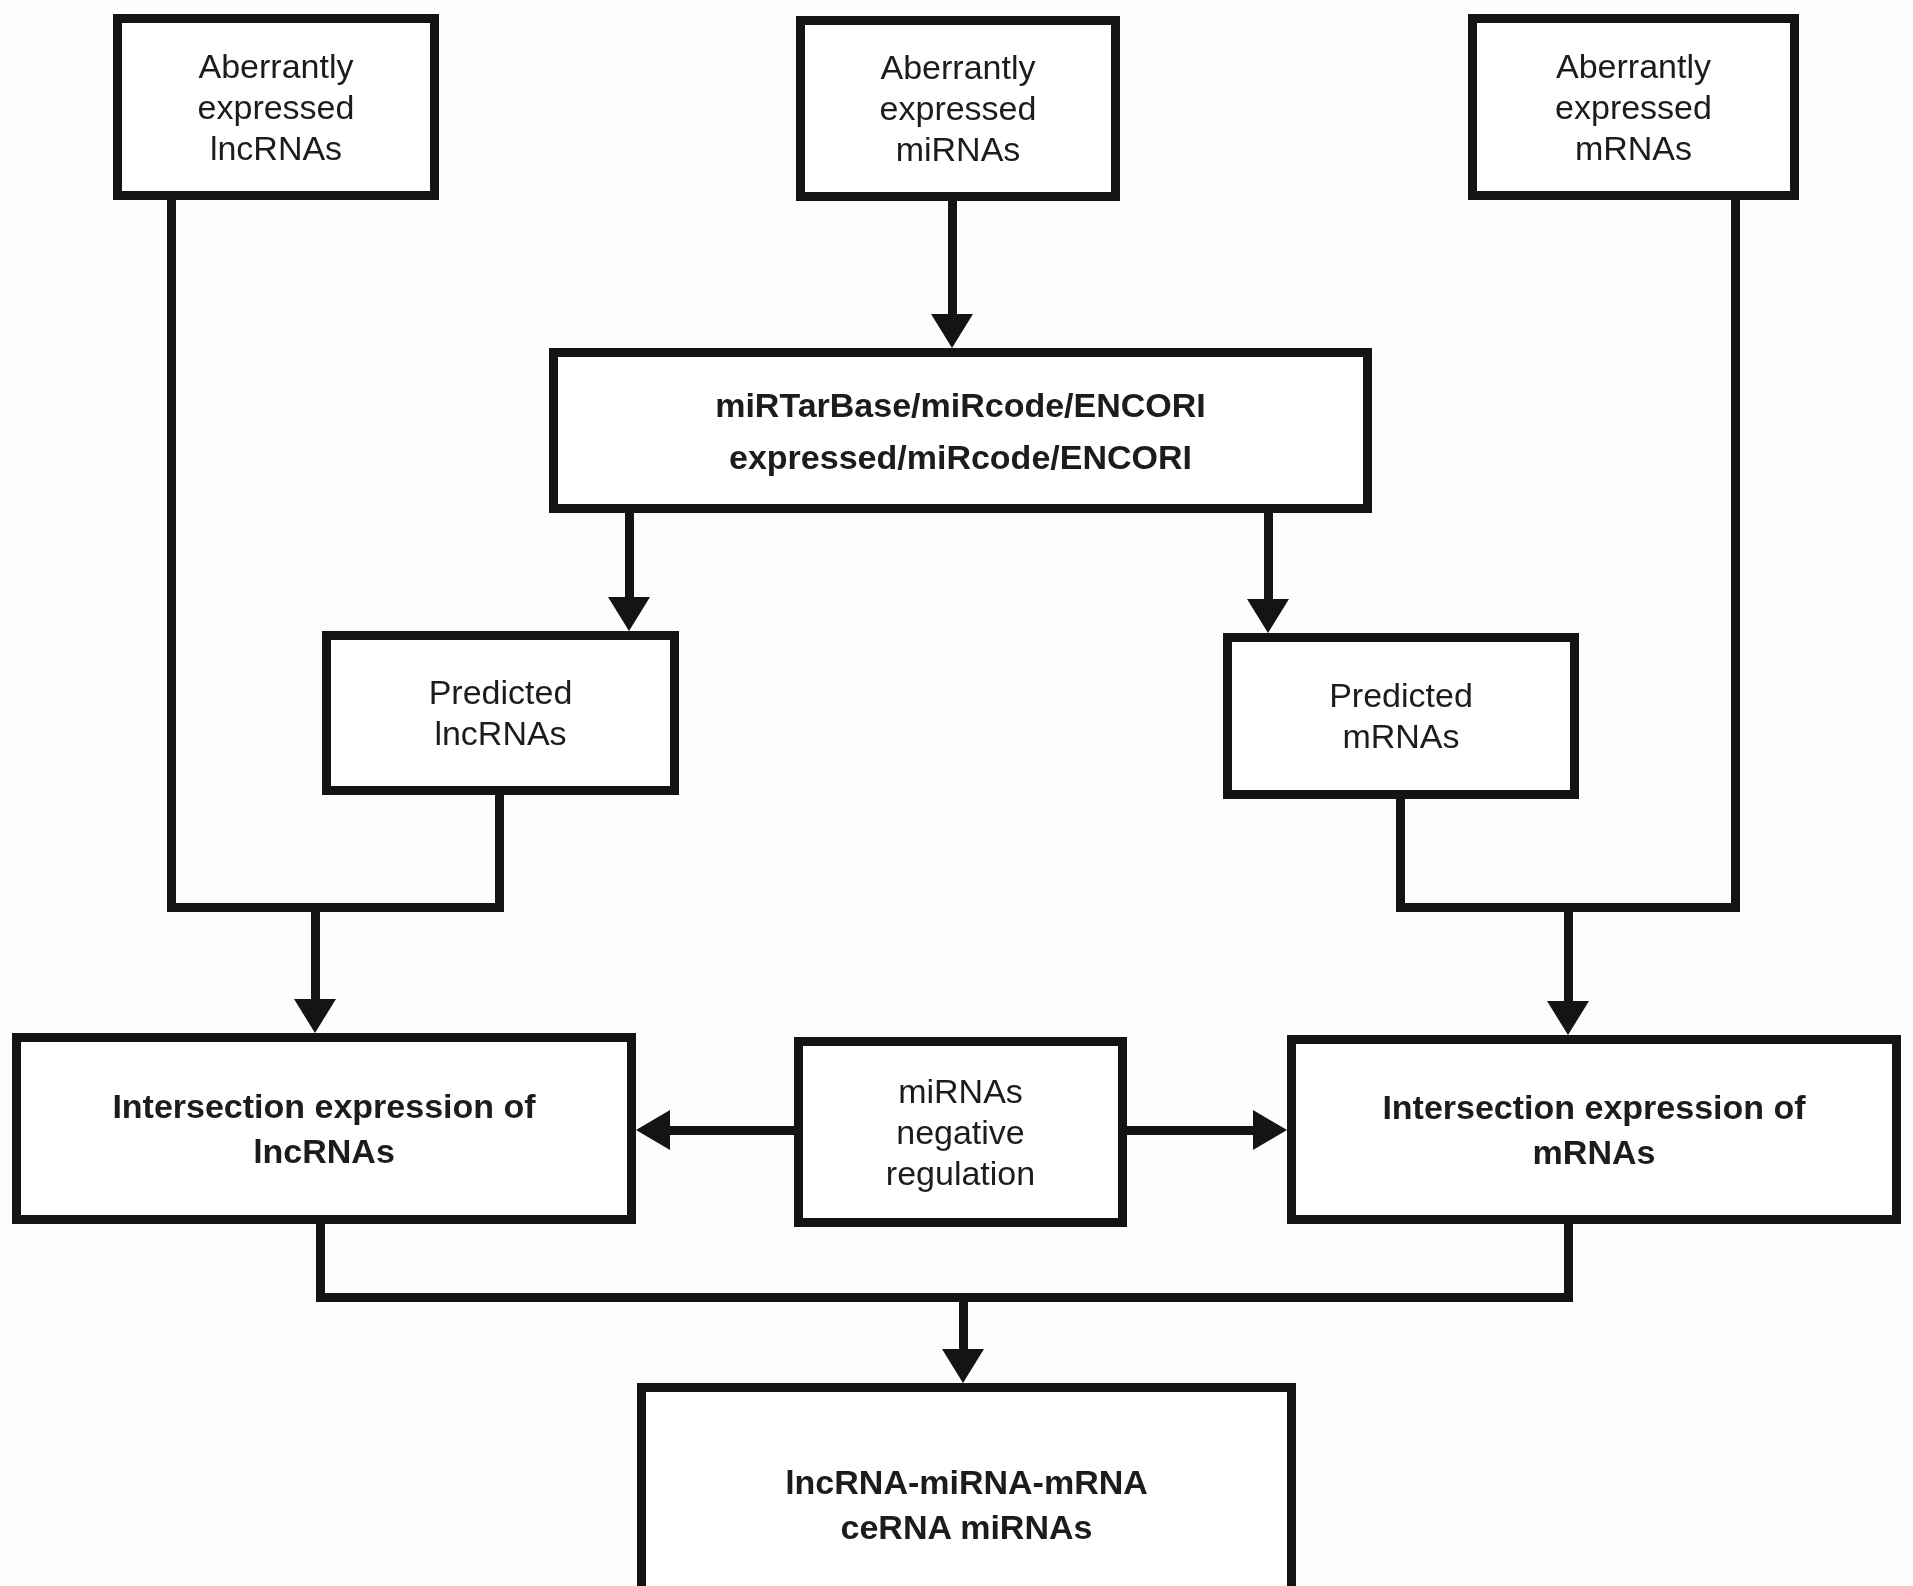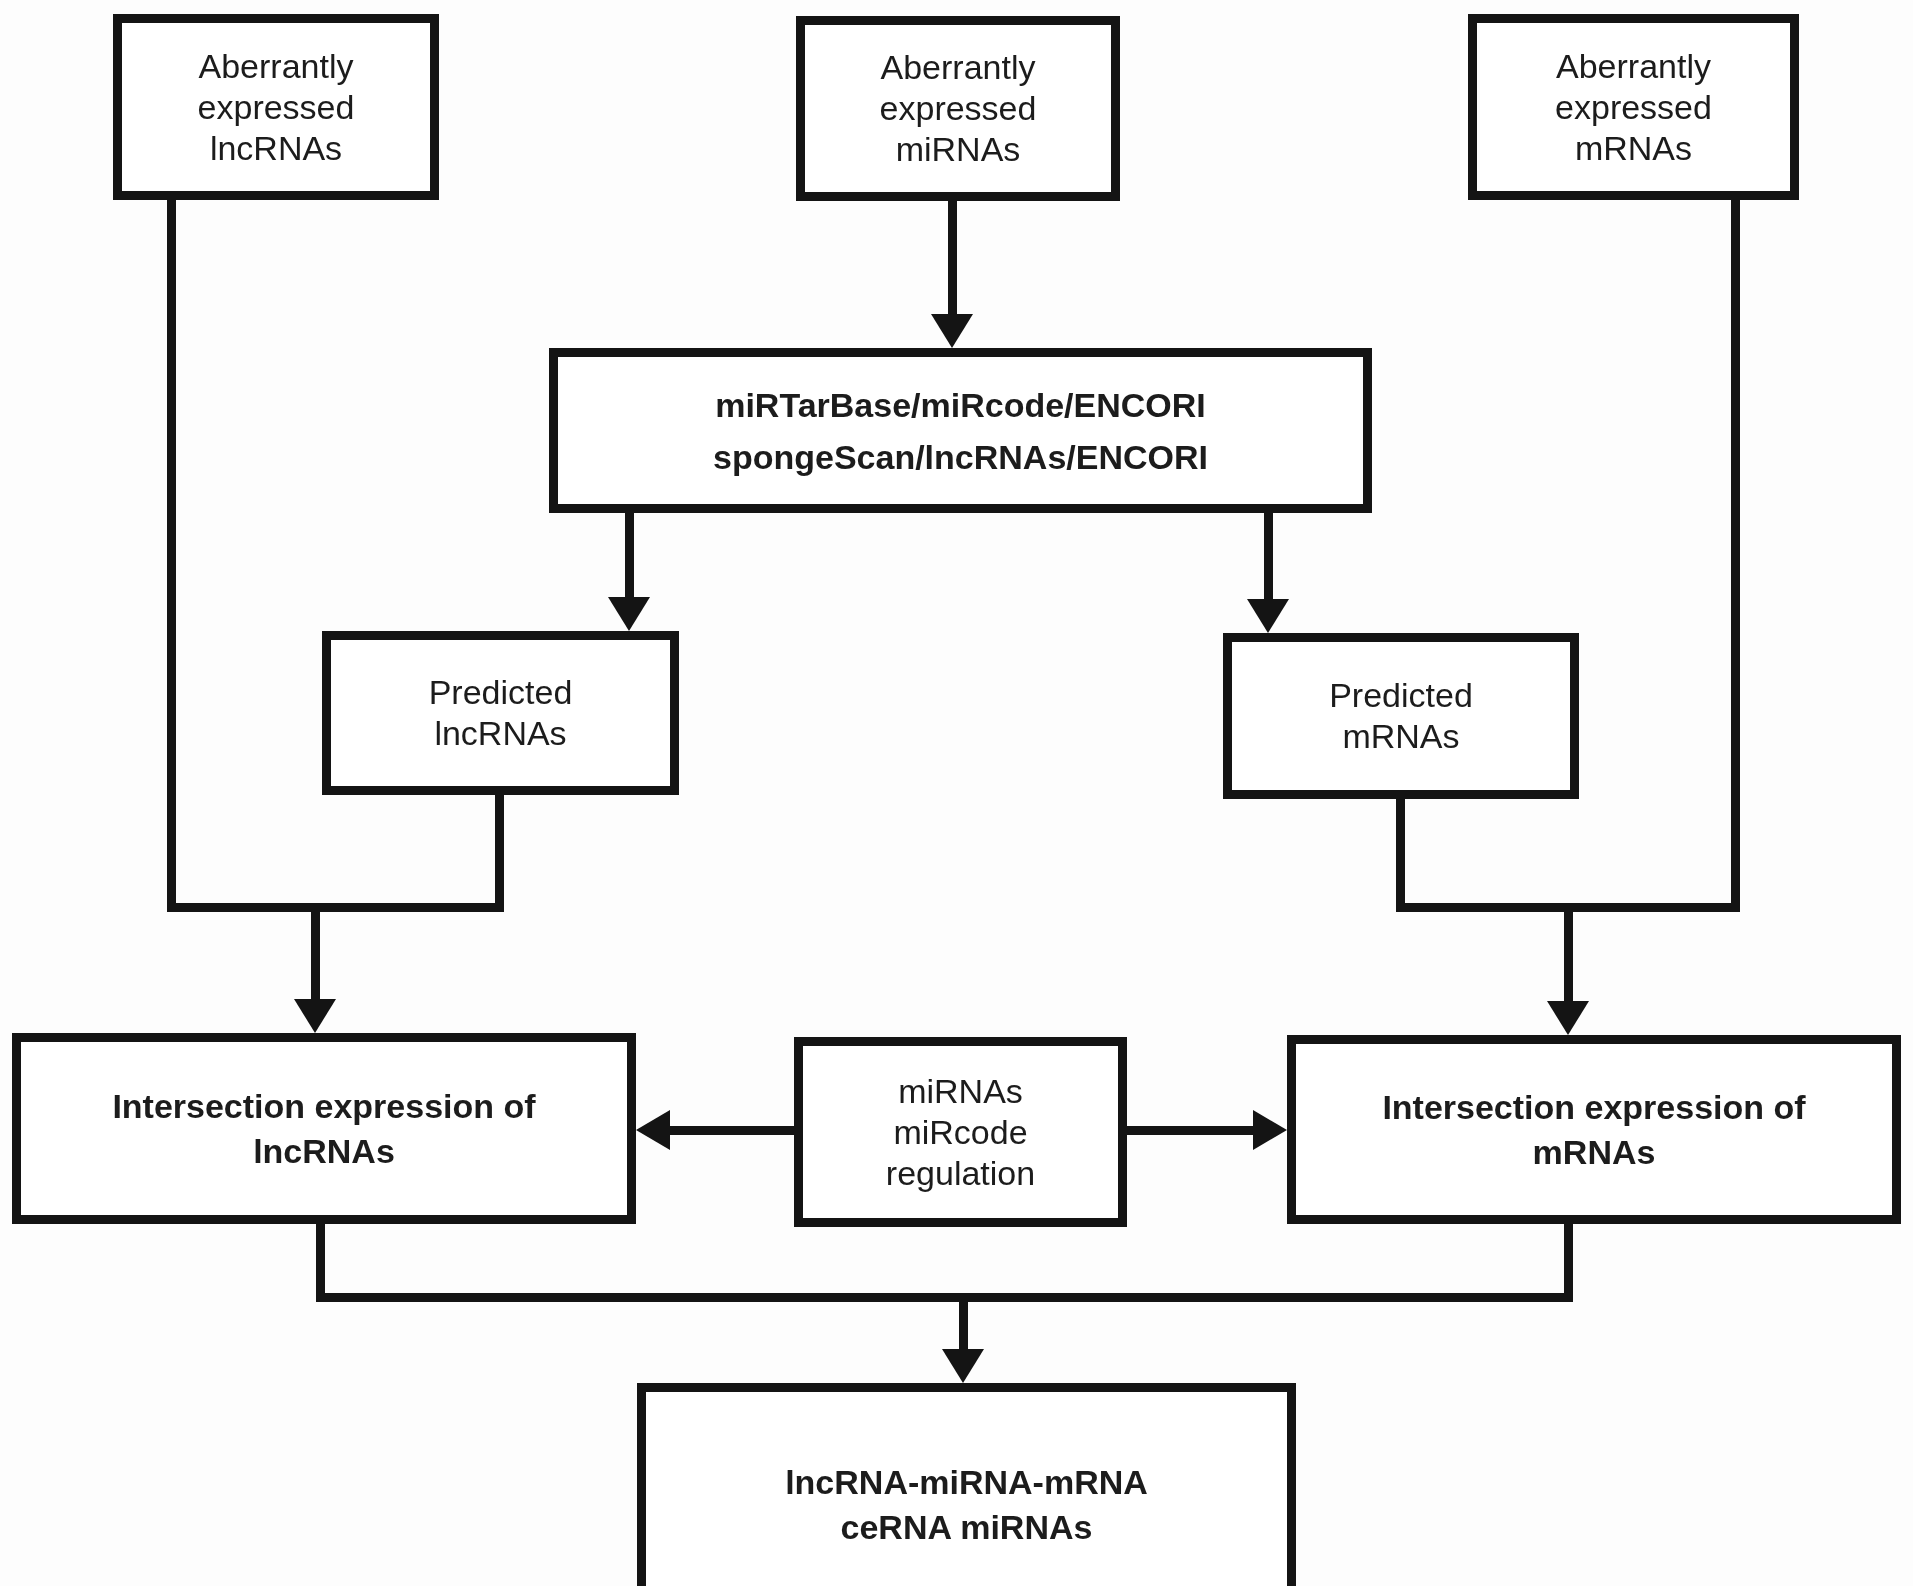--- a/index.html
+++ b/index.html
@@ -69,41 +69,41 @@
   </div>
 
   <div class="box" style="left:1468px;top:14px;width:331px;height:186px">
     <span>Aberrantly</span>
     <span>expressed</span>
     <span>mRNAs</span>
   </div>
 
   <div class="box dbbox" style="left:549px;top:348px;width:823px;height:165px">
     <span>miRTarBase/miRcode/ENCORI</span>
-    <span>spongeScan/lncRNAs/ENCORI</span>
+    <span>expressed/miRcode/ENCORI</span>
   </div>
 
   <div class="box" style="left:322px;top:631px;width:357px;height:164px">
     <span>Predicted</span>
     <span>lncRNAs</span>
   </div>
 
   <div class="box" style="left:1223px;top:633px;width:356px;height:166px">
     <span>Predicted</span>
     <span>mRNAs</span>
   </div>
 
   <div class="box wide" style="left:12px;top:1033px;width:624px;height:191px">
     <span>Intersection expression of</span>
     <span>lncRNAs</span>
   </div>
 
   <div class="box" style="left:794px;top:1037px;width:333px;height:190px">
     <span>miRNAs</span>
-    <span>miRcode</span>
+    <span>negative</span>
     <span>regulation</span>
   </div>
 
   <div class="box wide" style="left:1287px;top:1035px;width:614px;height:189px">
     <span>Intersection expression of</span>
     <span>mRNAs</span>
   </div>
 
   <div class="box wide" style="left:637px;top:1383px;width:659px;height:244px">
     <span>lncRNA-miRNA-mRNA</span>

